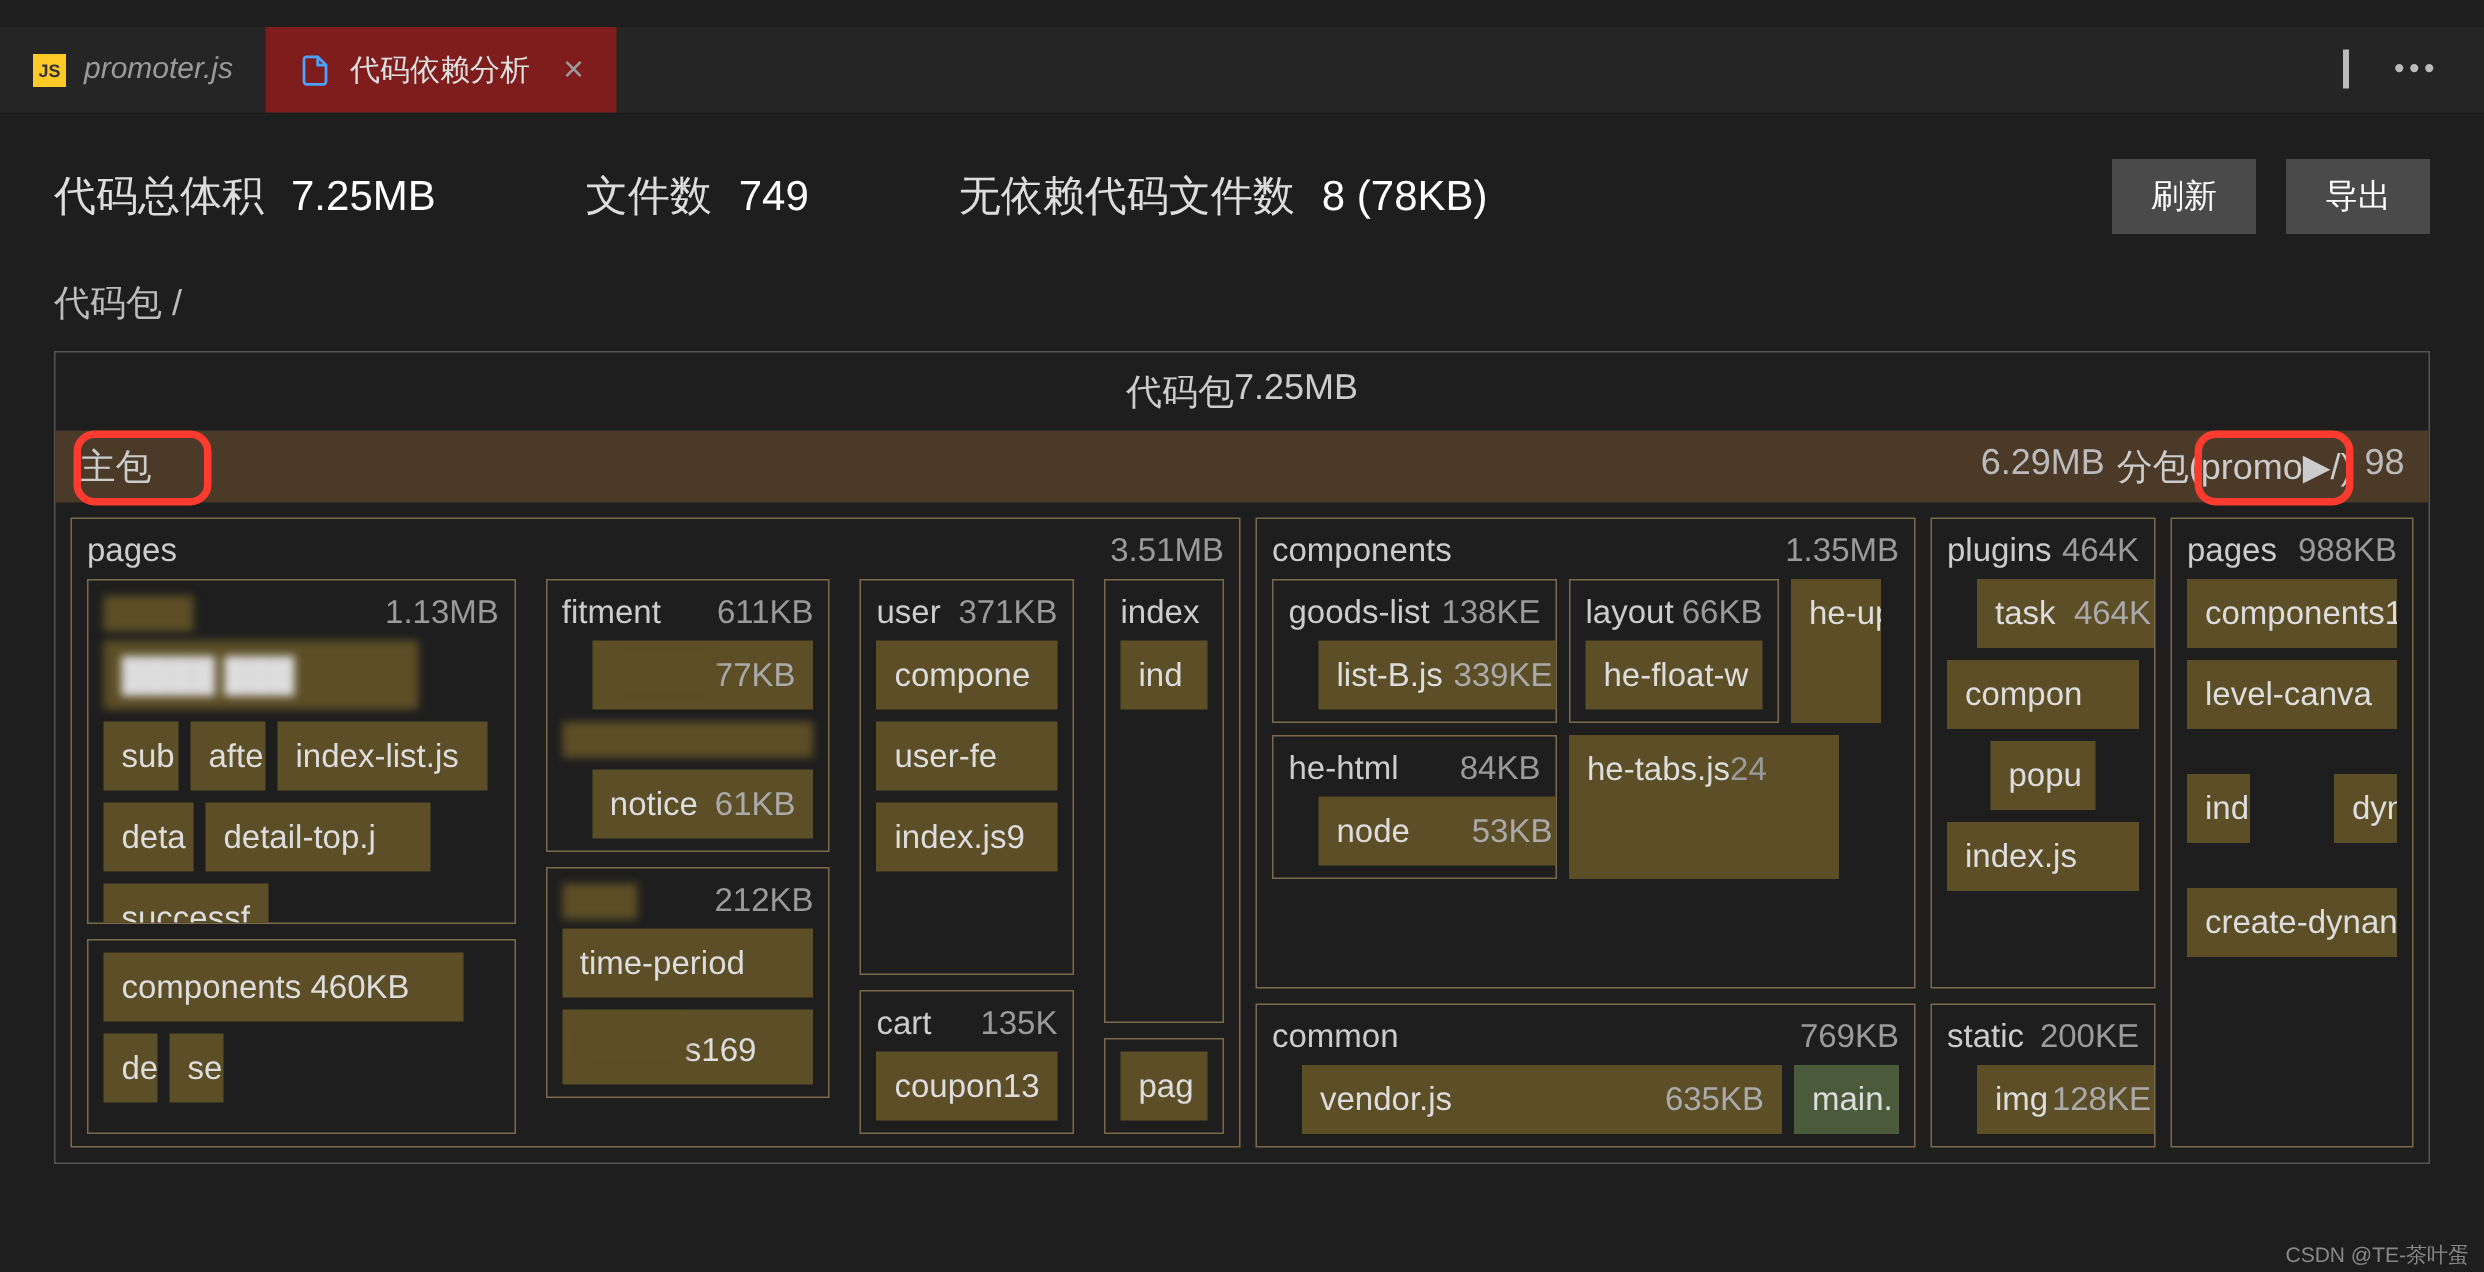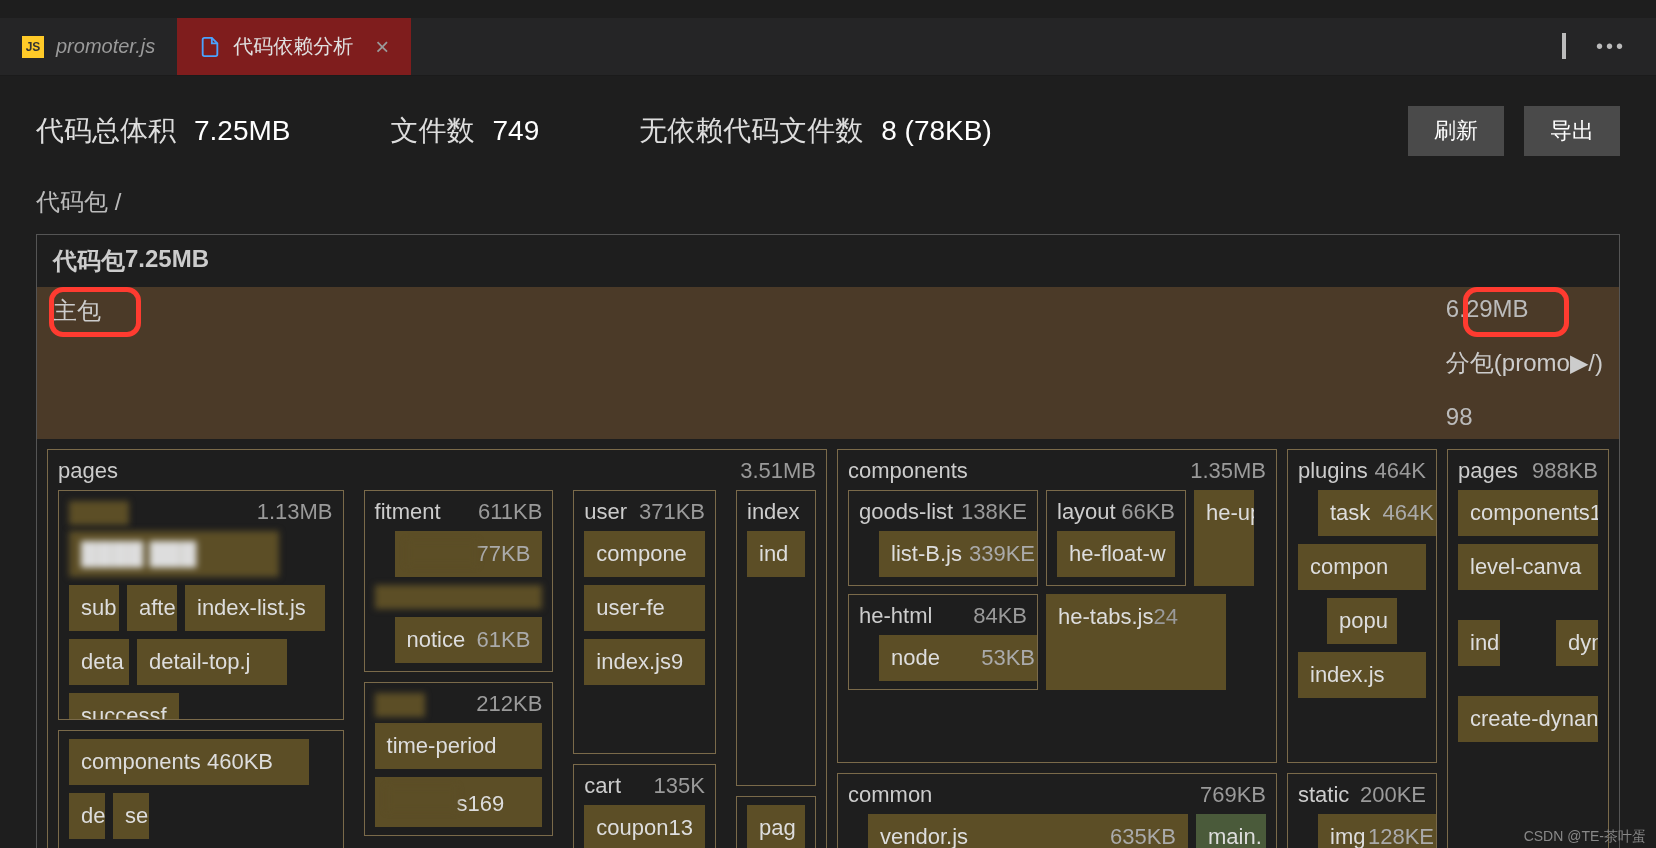--- a/index.html
+++ b/index.html
@@ -25,21 +25,21 @@
 .stats .gap { width:80px; }
 .link { color:#4aa3ff; }
 .actions { margin-left:auto; display:flex; gap:20px; }
 .btn { background:#4a4a4a; color:#ffffff; padding:10px 26px; font-size:22px; border:none; }
 
 
 .crumb { padding:0 36px 16px; font-size:24px; color:#bbb; }
 
 
 .panel { margin:0 36px; border:1px solid #555; position:relative; }
-.panel-hdr { display:flex; justify-content:flex-start; padding:10px 16px; font-size:24px; color:#ccc;font-weight:bold; }
+.panel-hdr { display:flex; justify-content:center; padding:10px 16px; font-size:24px; color:#ccc; }
 .sub-row { background:#4b3a28; display:flex; justify-content:space-between; padding:8px 16px; font-size:24px; }
 .sub-row .right { color:#bbb; }
 .annot { position:absolute; border:5px solid #ff3b30; border-radius:14px; pointer-events:none; }
 .annot1 { left:12px; top:52px; width:92px; height:50px; }
 .annot2 { left:1426px; top:52px; width:106px; height:50px; }
 
 
 .tm { display:flex; gap:10px; padding:10px; }
 .col { display:flex; flex-direction:column; gap:10px; }
 .block { border:1.5px solid #7a6a4a; padding:8px 10px; overflow:hidden; }
@@ -95,21 +95,21 @@
 
 <div class="crumb">代码包 /</div>
 
 <div class="panel">
   <div class="panel-hdr">
     <span>代码包</span>
     <span>7.25MB</span>
   </div>
   <div class="sub-row">
     <span>主包</span>
-    <span style="display:flex;gap:24px;flex-direction:column;">
+    <span style="display:flex;gap:8px;">
       <span class="right">6.29MB</span>
       <span>分包(promo▶/)</span>
       <span class="right">98</span>
     </span>
   </div>
   <div class="annot annot1"></div>
   <div class="annot annot2"></div>
 
   <div class="tm">
 

